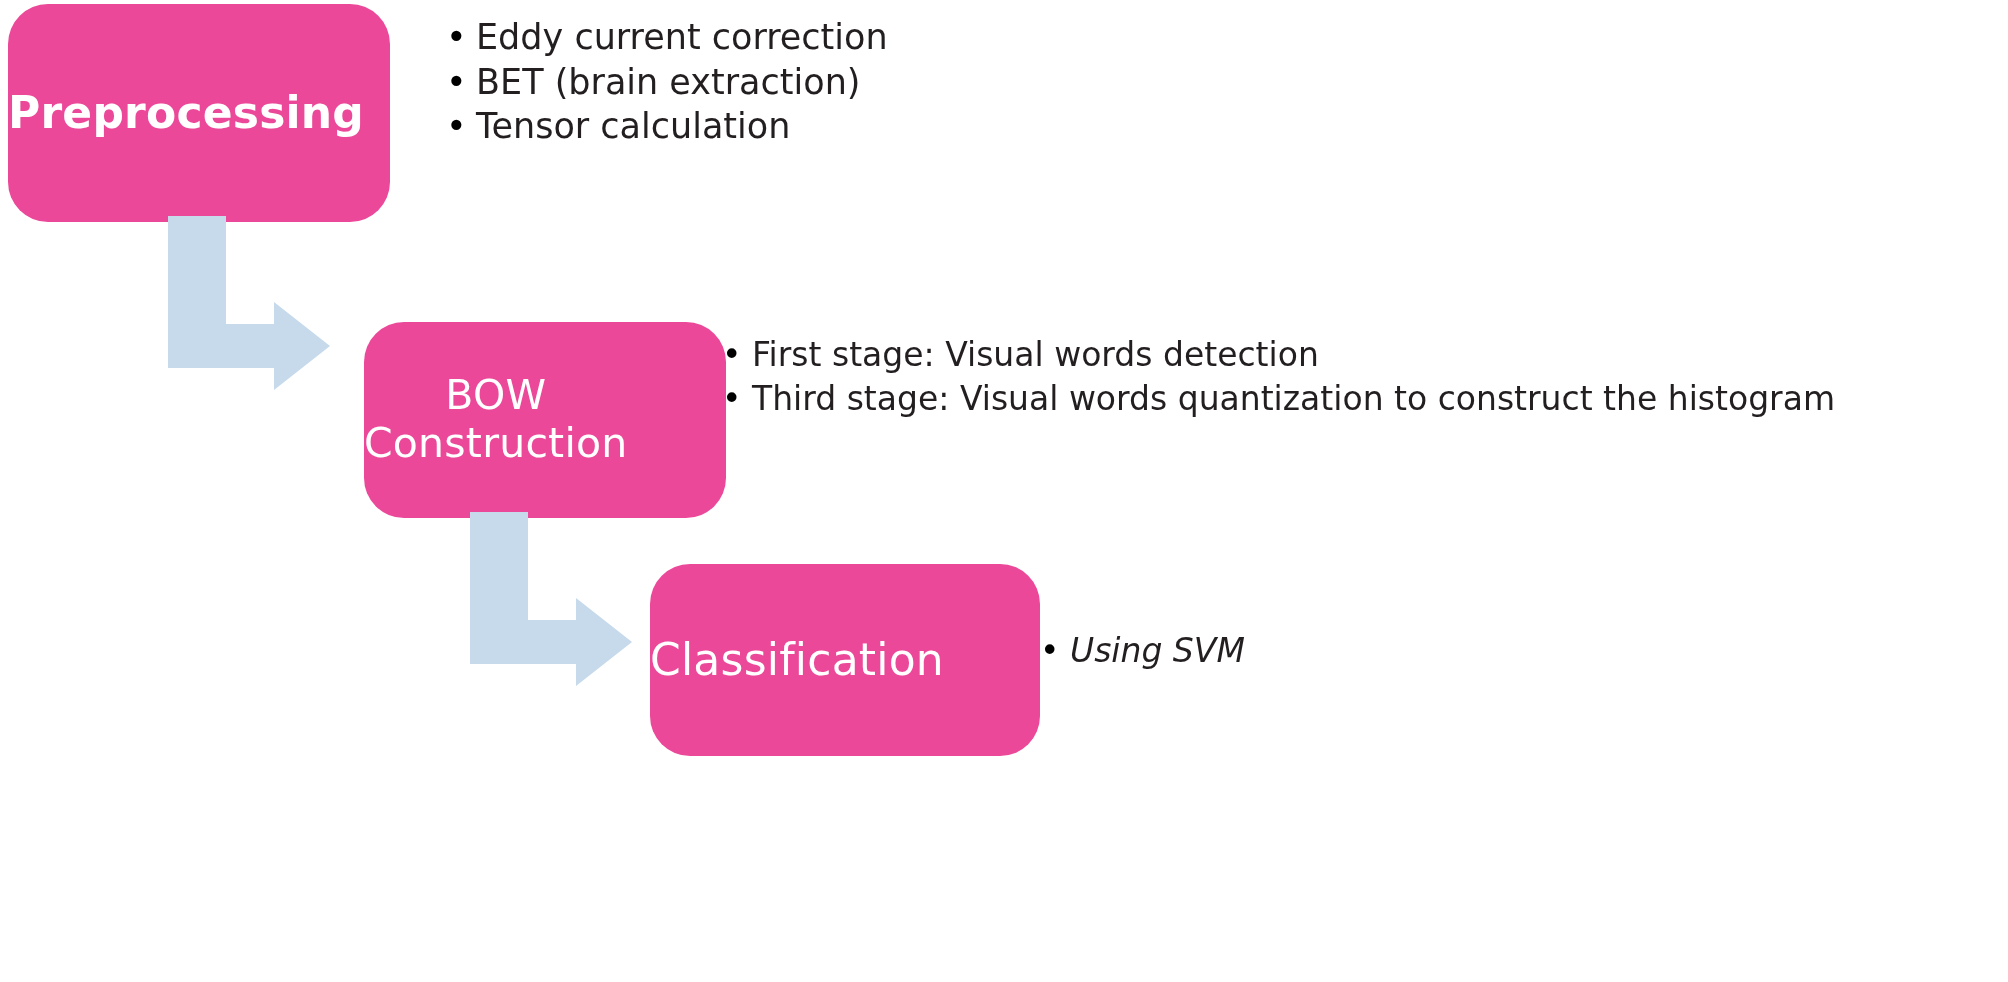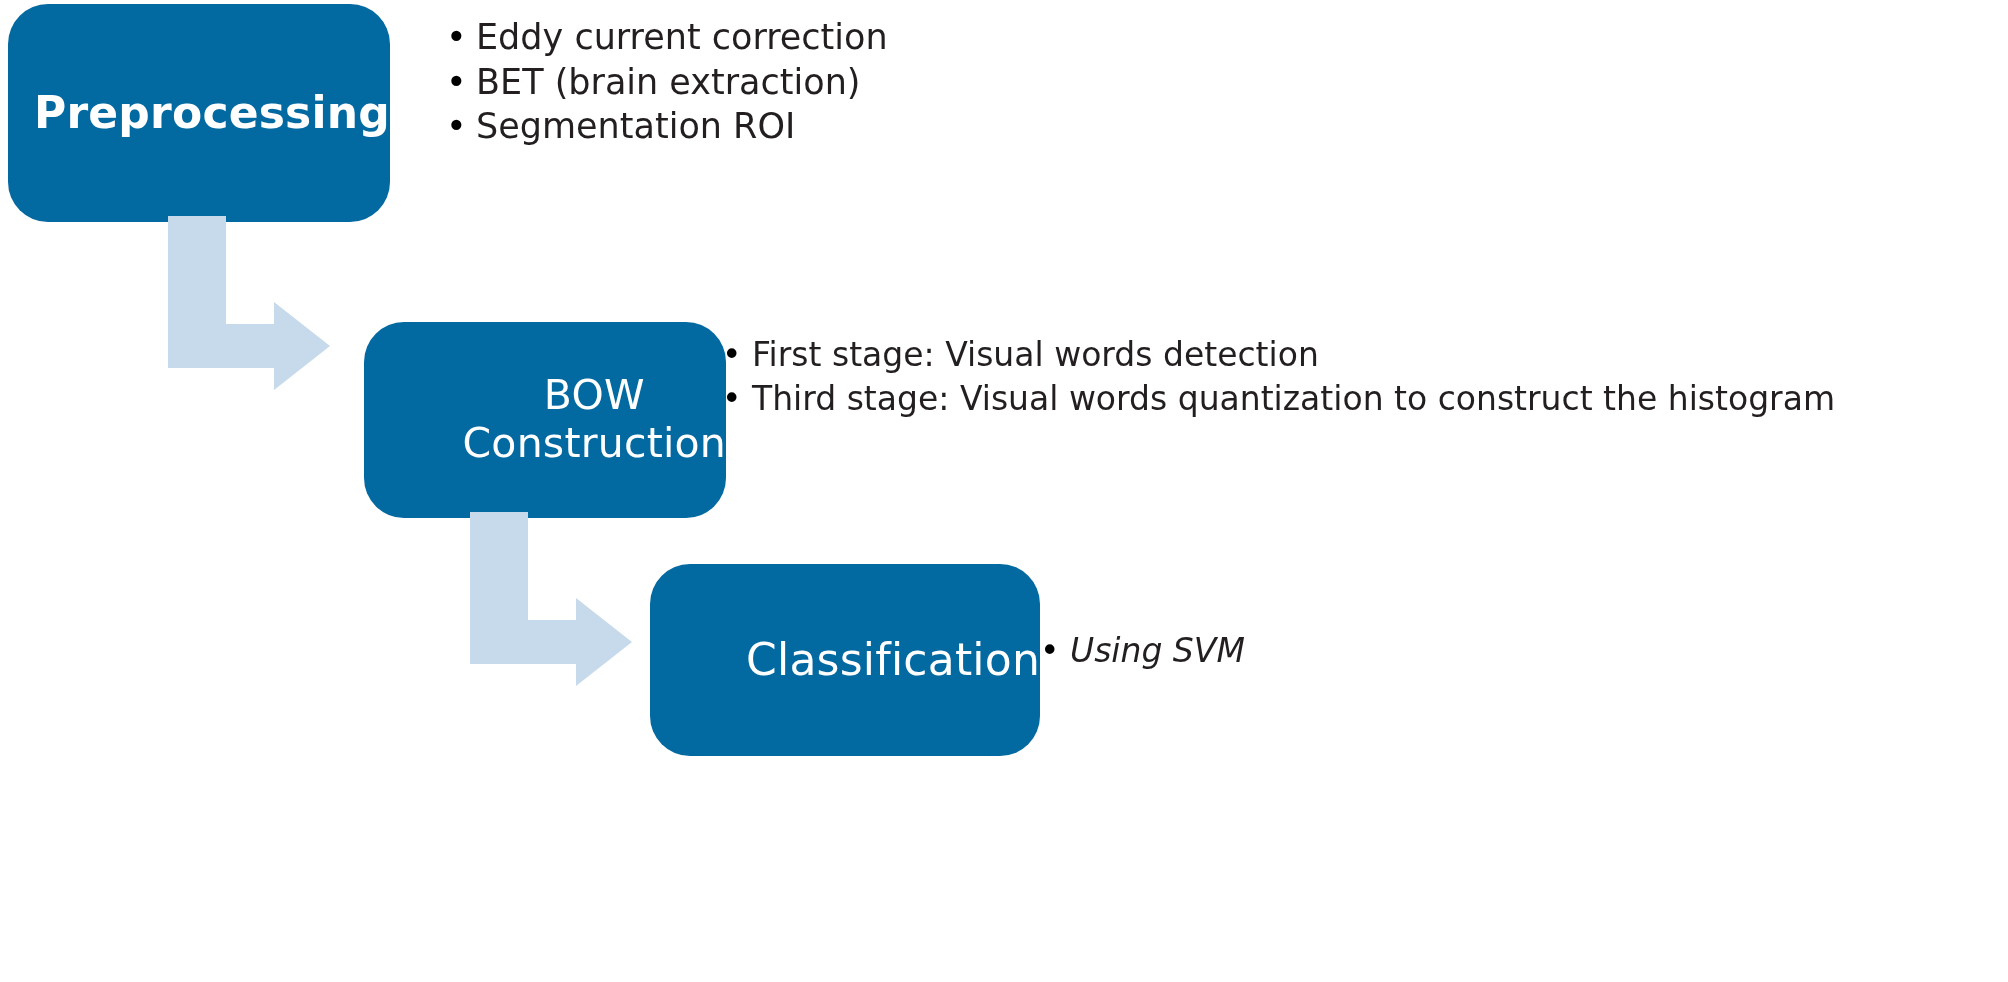--- a/index.html
+++ b/index.html
@@ -18,25 +18,25 @@
   .stage {
     position: absolute;
     left: 0; top: 0;
     width: 2008px;
     height: 982px;
   }
 
   
   .box {
     position: absolute;
-    background: #0369a1;
+    background: #ec4899;
     border-radius: 46px;
     display: flex;
     align-items: center;
-    justify-content: flex-end;
+    justify-content: flex-start;
     box-sizing: border-box;
     text-align: center;
   }
   .box .box-label {
     color: #ffffff;
     font-weight: bold;
     line-height: 1.16;
     letter-spacing: 0.2px;
     white-space: pre-line;
   }
@@ -60,21 +60,21 @@
   }
   #box-bow .box-label { font-size: 41px; font-weight: normal; }
 
   #box-classification {
     left: 650px;
     top: 564px;
     width: 390px;
     height: 192px;
     border-radius: 40px;
   }
-  #box-classification .box-label { font-size: 44px; font-weight: normal; margin-left: 20px; }
+  #box-classification .box-label { font-size: 44px; font-weight: normal; }
 
   
   .connector {
     position: absolute;
   }
 
   #connector-1 { left: 168px; top: 216px; }
   #connector-2 { left: 470px; top: 512px; }
 
   
@@ -133,21 +133,21 @@
 
 <div class="stage">
 
   <div class="box" id="box-preprocessing">
     <span class="box-label">Preprocessing</span>
   </div>
 
   <ul class="bullets" id="bullets-preprocessing">
     <li>Eddy current correction</li>
     <li>BET (brain extraction)</li>
-    <li>Segmentation ROI</li>
+    <li>Tensor calculation</li>
   </ul>
 
   <div class="connector" id="connector-1">
     <svg width="200" height="190" viewBox="0 0 200 190">
       <path d="M 0 0 L 58 0 L 58 108 L 106 108 L 106 86 L 162 130 L 106 174 L 106 152 L 0 152 Z" fill="#c6daec"></path>
     </svg>
   </div>
 
   <div class="box" id="box-bow">
     <span class="box-label">BOW

